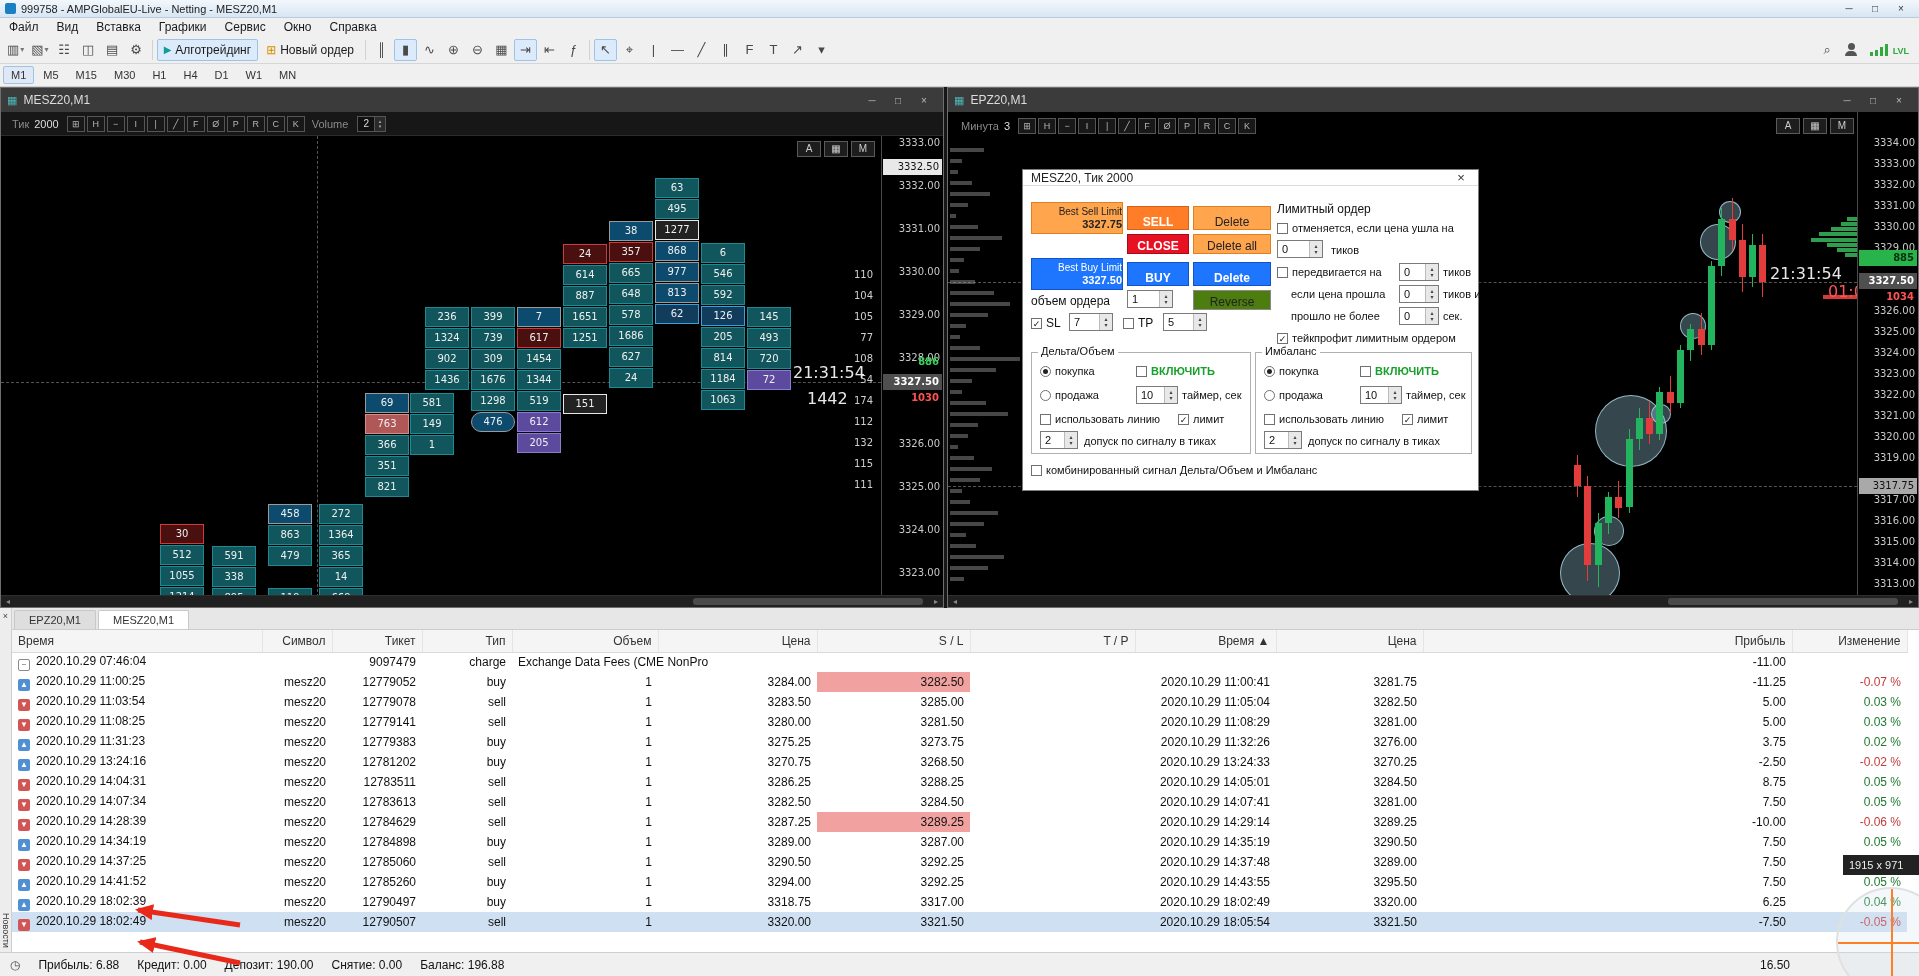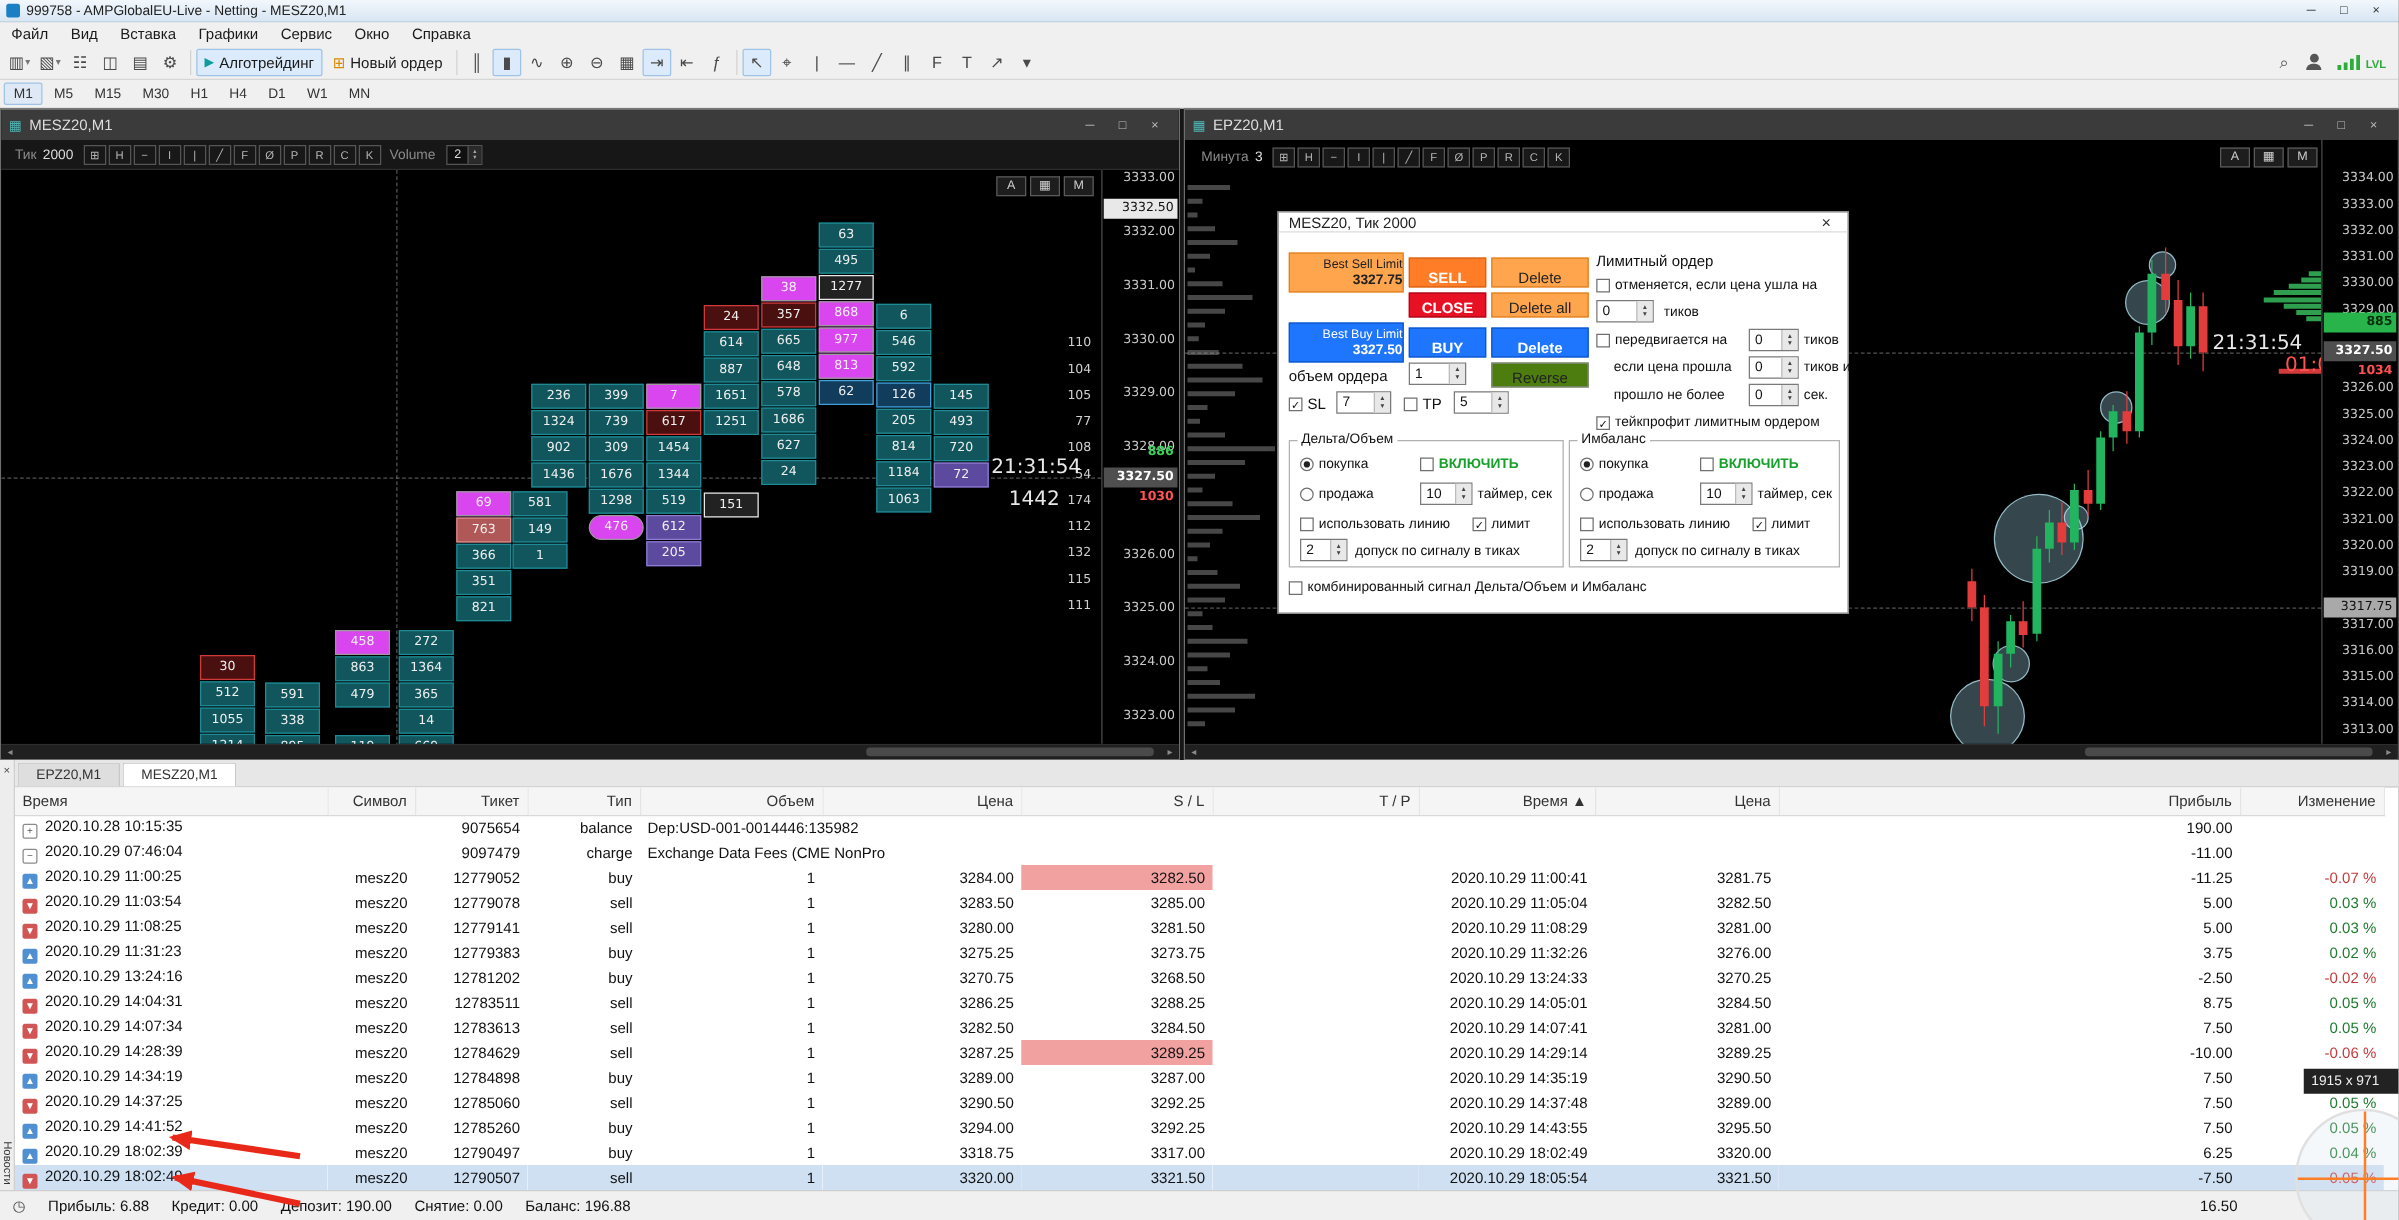--- a/index.html
+++ b/index.html
@@ -62,21 +62,21 @@
 .axtxt.green{color:#3ad15c}.axtxt.red{color:#ff5252}
 .mkr{position:absolute;font-size:16px;color:#e8e8e8;font-family:"DejaVu Sans",sans-serif}
 .mkr.red{color:#ff5252}
 .domv{position:absolute;width:32px;text-align:right;font-size:10px;color:#cfcfcf;font-family:"DejaVu Sans",sans-serif}
 .cbtn{position:absolute;width:24px;height:16px;background:#1d1d1d;border:1px solid #5a5a5a;color:#ccc;font-size:10px;line-height:14px;text-align:center}
 .dashv{position:absolute;width:0;border-left:1px dashed #9a9a9a;opacity:.55}
 .dashh{position:absolute;height:0;border-top:1px dashed #9a9a9a;opacity:.55}
 
 .cell{position:absolute;width:44px;height:20px;line-height:18px;text-align:center;font-size:10px;color:#efefef;border:1px solid;font-family:"DejaVu Sans",sans-serif}
 .c-t{background:#10565c;border-color:#1d8a94}
-.c-g{background:#d946ef;border-color:#9a9a9a}
+.c-g{background:#0c4a6e;border-color:#9a9a9a}
 .c-r{background:#4a0f0f;border-color:#d03a3a}
 .c-k{background:#b05858;border-color:#d98c8c}
 .c-p{background:#5c4a9e;border-color:#8d7bd0}
 .c-w{background:#222;border-color:#e8e8e8}
 .c-b{background:#123c5c;border-color:#3f9fd9}
 
 .dbar{position:absolute;height:4px;background:#474747}
 .pg{position:absolute;height:4px;background:#2f9e4f}
 .prd{position:absolute;height:4px;background:#d23b3b}
 .wk{position:absolute;width:1px}
@@ -730,33 +730,20 @@
             <th>S / L</th>
             <th>T / P</th>
             <th>Время ▲</th>
             <th>Цена</th>
             <th>Прибыль</th>
             <th>Изменение</th>
           </tr>
         </thead>
       <tbody id="dealsBody">
           <tr>
-            <td class="l"><span class="ic balance">+</span>2020.10.28 10:15:35</td>
-            <td></td>
-            <td>9075654</td>
-            <td>balance</td>
-            <td class="l" colspan="2">Dep:USD-001-0014446:135982</td>
-            <td></td>
-            <td></td>
-            <td></td>
-            <td></td>
-            <td>190.00</td>
-            <td></td>
-          </tr>
-          <tr>
             <td class="l"><span class="ic charge">−</span>2020.10.29 07:46:04</td>
             <td></td>
             <td>9097479</td>
             <td>charge</td>
             <td class="l" colspan="2">Exchange Data Fees (CME NonPro</td>
             <td></td>
             <td></td>
             <td></td>
             <td></td>
             <td>-11.00</td>

